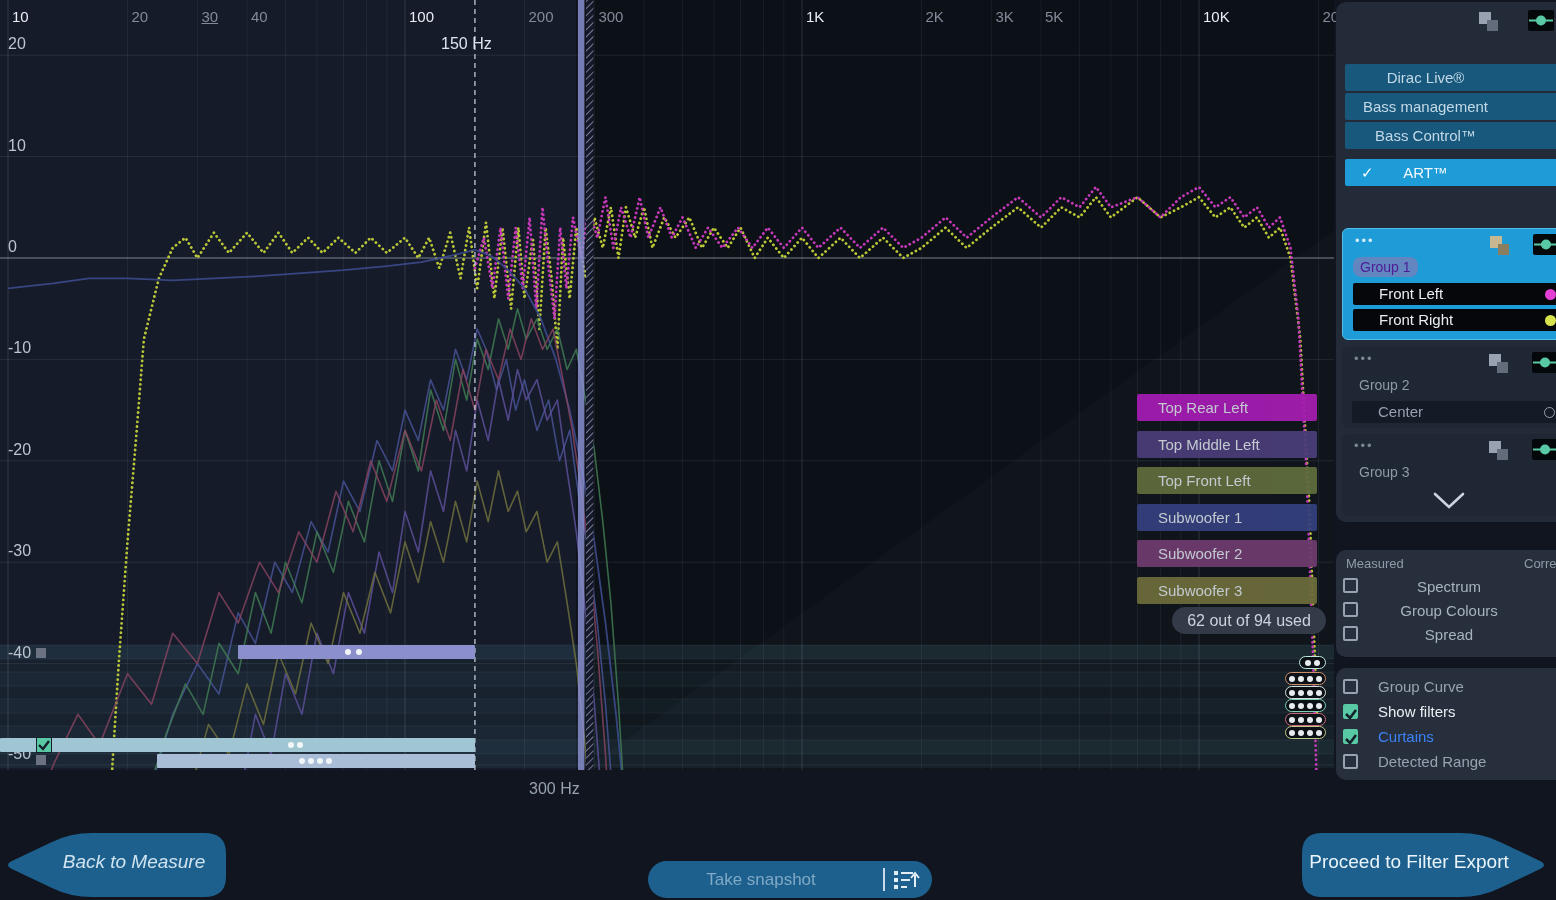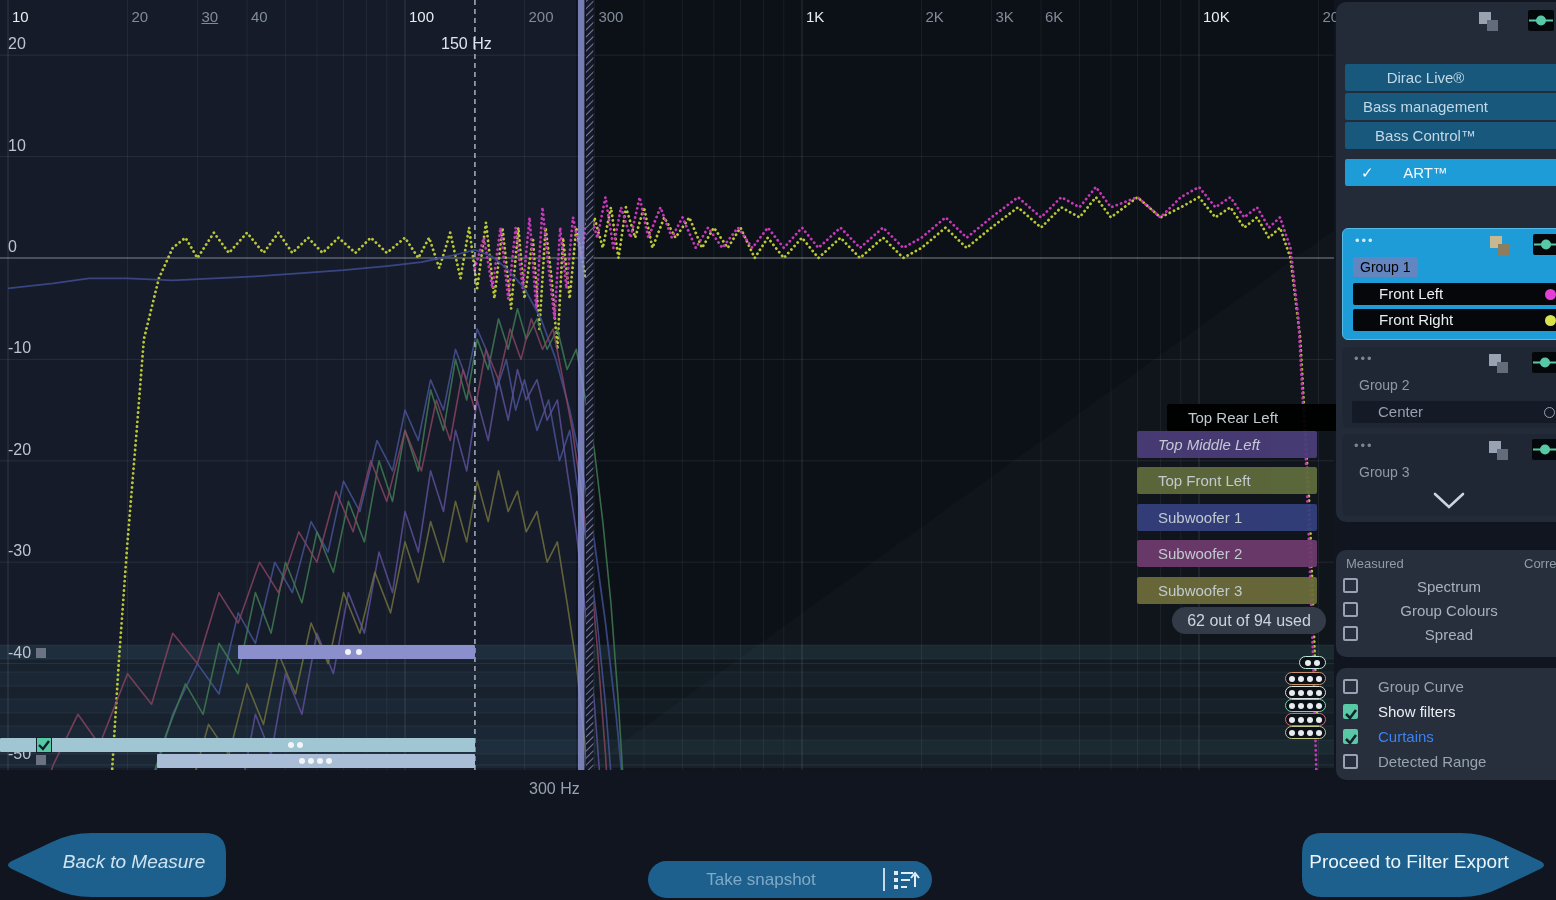--- a/index.html
+++ b/index.html
@@ -29,21 +29,21 @@
   .icon-layout{position:absolute;width:21px;height:21px;}
   .icon-node{position:absolute;width:26px;height:21px;background:#05080b;border-radius:2px;}
   .menu-btn{position:absolute;left:9px;width:217px;height:27px;background:#17587c;border-radius:2px;
     color:#c3d9e7;font-size:15px;line-height:27px;text-align:center;box-sizing:border-box;padding-right:56px;}
   .menu-btn.art{background:#1e9cd7;color:#f2f8fc;}
   .menu-btn.art .chk{position:absolute;left:16px;top:0;color:#fff;font-size:15px;}
   .gcard{position:absolute;left:6px;width:220px;border-radius:6px;background:#1f2734;}
   .gcard.selected{background:#1e9cd7;border:1px solid #55bbe8;box-sizing:border-box;}
   .gdots{position:absolute;left:12px;top:4px;font-size:13px;letter-spacing:2px;color:rgba(255,255,255,.8);}
   .gname{position:absolute;left:10px;top:28px;font-size:14px;color:#8f98a6;padding:2px 7px;}
-  .gname.sel{color:#000000;background:rgba(142,120,178,.62);border-radius:2px;}
+  .gname.sel{color:#4c1d95;background:rgba(142,120,178,.62);border-radius:8px;}
   .gchan{position:absolute;left:10px;width:212px;height:22px;border-radius:2px;font-size:15px;line-height:22px;padding-left:26px;box-sizing:border-box;}
   .gchan .dot{position:absolute;right:9px;top:5.5px;width:11px;height:11px;border-radius:50%;}
   .gchan .ring{position:absolute;right:9px;top:5.5px;width:9px;height:9px;border-radius:50%;border:1.5px solid #97a1af;}
   .chevron{position:absolute;left:0;width:226px;text-align:center;}
   .mc-head{position:absolute;top:6px;left:10px;right:0;font-size:13px;color:#919aa8;}
   .mc-corrected{position:absolute;left:178px;top:0;white-space:nowrap;}
   .cbox{position:absolute;left:7px;width:15px;height:15px;border:2px solid #99a2b2;border-radius:2px;box-sizing:border-box;background:transparent;}
   .cbox.on{background:#58c9a4;border-color:#58c9a4;}
   .mc-row{position:absolute;left:0;width:226px;height:24px;font-size:15px;color:#a8b1be;text-align:center;line-height:20px;}
   .disp-row{position:absolute;left:0;width:226px;height:25px;font-size:15px;line-height:18px;}
@@ -141,38 +141,38 @@
         <div class="xtick major" style="left: 12px;">10</div>
         <div class="xtick" style="left: 131.509px;">20</div>
         <div class="xtick" style="left: 201.417px; text-decoration: underline;">30</div>
         <div class="xtick" style="left: 251.018px;">40</div>
         <div class="xtick major" style="left: 409px;">100</div>
         <div class="xtick" style="left: 528.509px;">200</div>
         <div class="xtick" style="left: 598.417px;">300</div>
         <div class="xtick major" style="left: 806px;">1K</div>
         <div class="xtick" style="left: 925.509px;">2K</div>
         <div class="xtick" style="left: 995.417px;">3K</div>
-        <div class="xtick" style="left: 1045.02px;">6K</div>
+        <div class="xtick" style="left: 1045.02px;">5K</div>
         <div class="xtick major" style="left: 1203px;">10K</div>
         <div class="xtick" style="left: 1322.51px;">20K</div>
       </div>
     <div id="yticks">
         <div class="ytick" style="top: 35.2px;">20</div>
         <div class="ytick" style="top: 136.6px;">10</div>
         <div class="ytick" style="top: 238px;">0</div>
         <div class="ytick" style="top: 339.4px;">-10</div>
         <div class="ytick" style="top: 440.8px;">-20</div>
         <div class="ytick" style="top: 542.2px;">-30</div>
         <div class="ytick" style="top: 643.6px;">-40</div>
         <div class="ytick" style="top: 745px;">-50</div>
       </div>
     <div class="cursor-label">150 Hz</div>
     <div id="legend">
-        <div class="legend-chip" style="top: 404px; background: #000000; margin-left: 30px;">Top Rear Left</div>
-        <div class="legend-chip" style="top: 430.6px; background: rgb(74, 61, 120); font-style: italic;">Top Middle Left</div>
+        <div class="legend-chip" style="top: 394px; background: #a21caf;">Top Rear Left</div>
+        <div class="legend-chip" style="top: 430.6px; background: rgb(74, 61, 120);">Top Middle Left</div>
         <div class="legend-chip" style="top: 467.2px; background: rgb(95, 107, 60);">Top Front Left</div>
         <div class="legend-chip" style="top: 503.8px; background: rgb(52, 63, 124);">Subwoofer 1</div>
         <div class="legend-chip" style="top: 540.4px; background: rgb(109, 58, 109);">Subwoofer 2</div>
         <div class="legend-chip" style="top: 577px; background: rgb(107, 107, 58);">Subwoofer 3</div>
       </div>
     <div class="filters-badge">62 out of 94 used</div>
     <div id="filter-bars">
         <div class="fbar" style="left: 238px; top: 645px; width: 236.908px; background: rgb(139, 144, 204);"></div>
         <div class="fdot" style="left: 345px; top: 649px;"></div>
         <div class="fdot" style="left: 356px; top: 649px;"></div>

